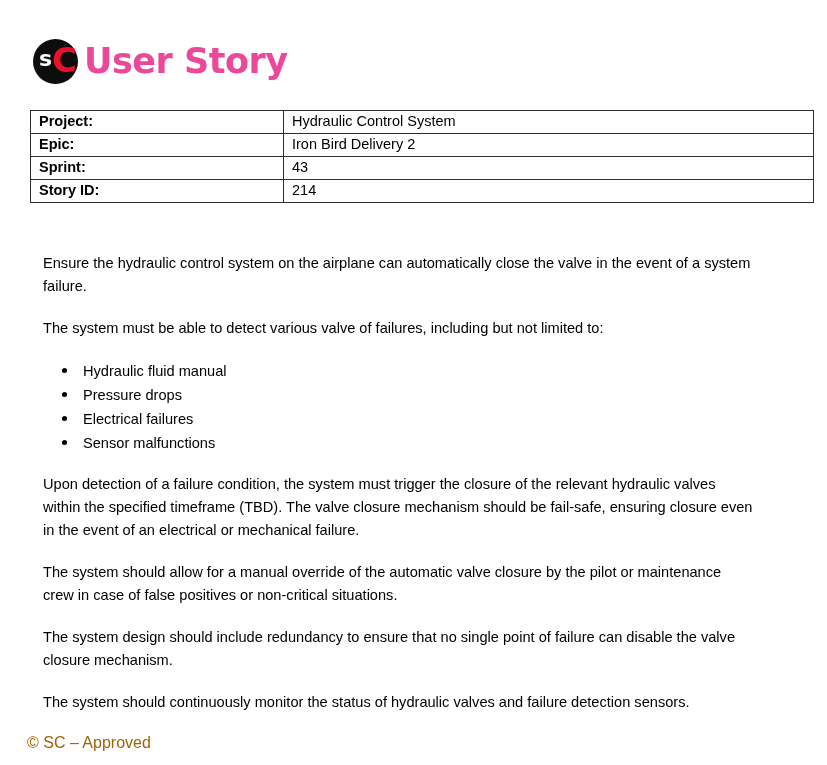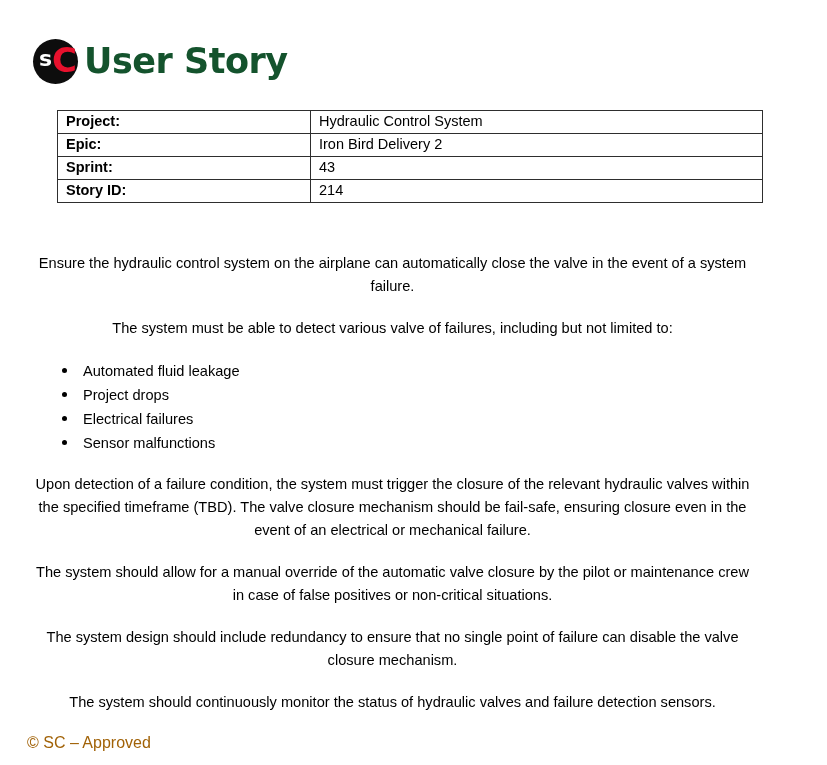--- a/index.html
+++ b/index.html
@@ -68,33 +68,32 @@
     color: #e8112d;
     line-height: 34px;
     letter-spacing: -2px;
   }
   .doc-title {
     font-family: "DejaVu Sans", sans-serif;
     font-size: 35px;
     font-weight: 700;
     letter-spacing: -0.5px;
     line-height: 40px;
-    color: #14532d;
+    color: #ec4899;
     white-space: nowrap;
   }
 
   
   .meta-table {
     position: absolute;
     left: 30px;
     top: 110px;
-    width: 706px;
+    width: 784px;
     border-collapse: collapse;
     table-layout: fixed;
-    margin-left: 27px;
   }
   .meta-table td {
     border: 1px solid #2e2e2e;
     padding: 2px 0 3px 8px;
     font-size: 14.5px;
     line-height: 17px;
     height: 15px;
     vertical-align: middle;
     white-space: nowrap;
     overflow: hidden;
@@ -108,25 +107,24 @@
   }
 
   
   .body-block {
     position: absolute;
     left: 27px;
     top: 252px;
     width: 727px;
   }
   p.para {
-    margin: 0 0 19px 4px;
+    margin: 0 0 19px 16px;
     font-size: 14.6px;
     line-height: 23px;
     color: #000000;
-    text-align: center;
   }
   ul.bullets {
     margin: 0 0 18px 0;
     padding: 0 0 0 35px;
     list-style: none;
   }
   ul.bullets li {
     position: relative;
     font-size: 14.6px;
     line-height: 24px;
@@ -185,22 +183,22 @@
     </tbody>
   </table>
 
   <div class="body-block">
 
     <p class="para">Ensure the hydraulic control system on the airplane can automatically close the valve in the event of a system failure.</p>
 
     <p class="para">The system must be able to detect various valve of failures, including but not limited to:</p>
 
     <ul class="bullets">
-      <li>Automated fluid leakage</li>
-      <li>Project drops</li>
+      <li>Hydraulic fluid manual</li>
+      <li>Pressure drops</li>
       <li>Electrical failures</li>
       <li>Sensor malfunctions</li>
     </ul>
 
     <p class="para">Upon detection of a failure condition, the system must trigger the closure of the relevant hydraulic valves within the specified timeframe (TBD). The valve closure mechanism should be fail-safe, ensuring closure even in the event of an electrical or mechanical failure.</p>
 
     <p class="para">The system should allow for a manual override of the automatic valve closure by the pilot or maintenance crew in case of false positives or non-critical situations.</p>
 
     <p class="para">The system design should include redundancy to ensure that no single point of failure can disable the valve closure mechanism.</p>
 

